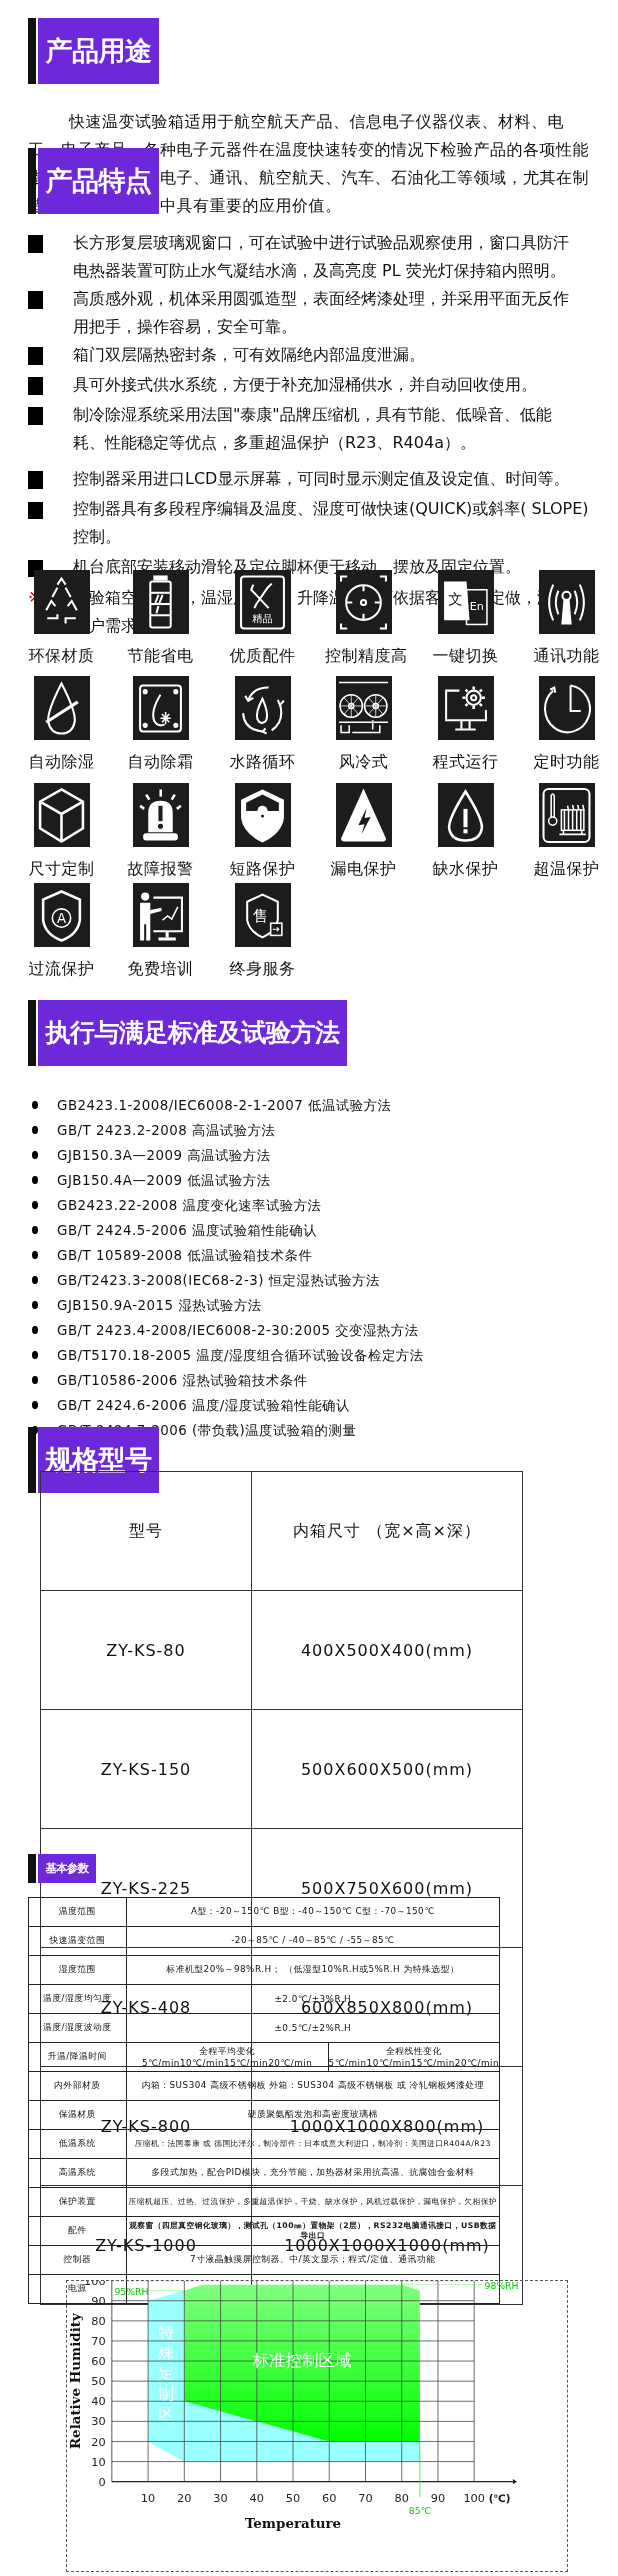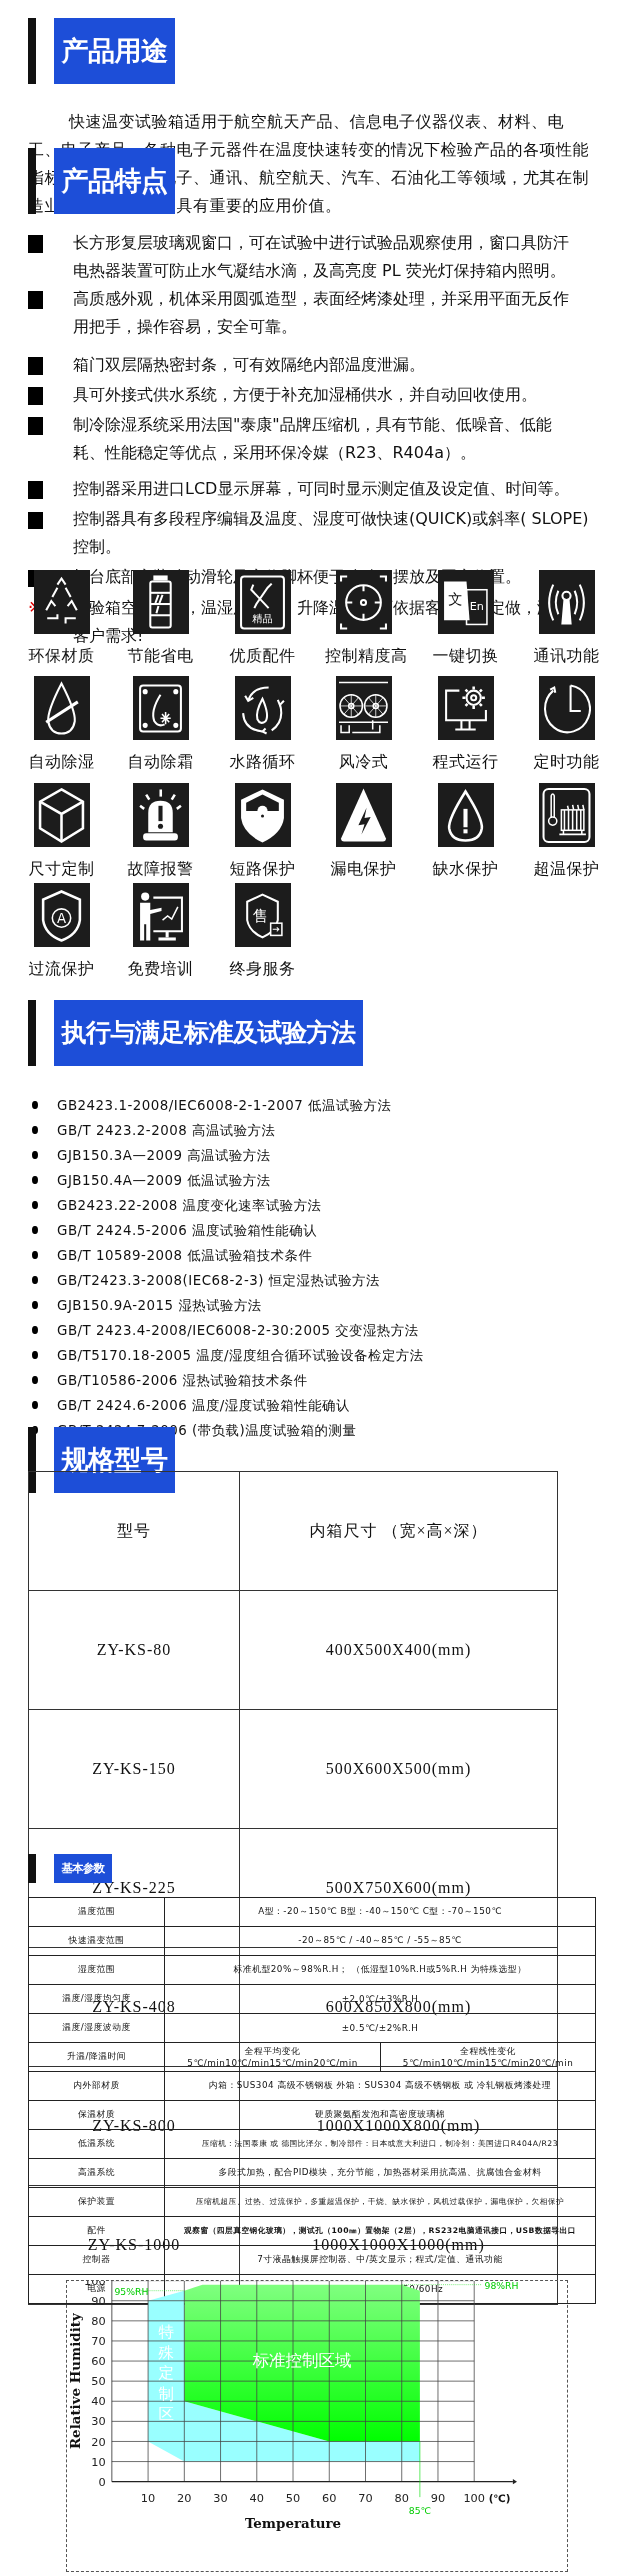--- a/index.html
+++ b/index.html
@@ -1,44 +1,44 @@
 <!DOCTYPE html>
 <html style="font-size:8.2px"><head>
 <meta charset="utf-8">
 <style>
   html, body { margin:0; padding:0; background:#fff; }
   body { width:618px; height:2900px; position:relative; overflow:hidden;
          font-family:"DejaVu Sans", "Liberation Sans", sans-serif; color:#111; }
   .abs { position:absolute; }
   .sec-head { position:absolute; left:28px; height:66px; display:flex; }
   .sec-head .bar { width:8.2px; background:#111; height:100%; }
-  .sec-head .title { margin-left:18px; background:#1d4ed8; color:#fff; font-weight:bold;
+  .sec-head .title { margin-left:2px; background:#6d28d9; color:#fff; font-weight:bold;
          font-size:27px; line-height:66px; padding:0 7.2px 0 7.2px; letter-spacing:-0.5px;
          font-family:"DejaVu Sans", sans-serif; }
   .para { position:absolute; left:28px; width:567px; font-size:16px; line-height:28px;
           letter-spacing:0.5px; }
   .para .indent { display:inline-block; width:41px; }
   .feat { position:absolute; left:28px; width:572px; font-size:16px; line-height:28px; }
   .feat .row { position:relative; padding-left:45px; }
   .feat .mark { position:absolute; left:0; top:6.2px; width:15px; height:17.5px; background:#000; }
   .feat .mark.star { background:none; color:#e00000; font-size:17.5px; top:-1px; width:auto; height:auto; line-height:28px; }
   .icon-grid { position:absolute; left:0; width:618px; }
   .icon-cell { position:absolute; width:77px; text-align:center; }
   .icon-box { width:56px; height:64px; background:#1c1c1c; margin:0 auto; position:relative;
               display:flex; align-items:center; justify-content:center; }
   .icon-box svg { width:49px; height:57px; }
   .icon-label { font-size:16px; margin-top:12.4px; white-space:nowrap; letter-spacing:0.5px; }
   .std-list { position:absolute; left:30px; font-size:13.4px; letter-spacing:0.5px; }
   .std-list .row { height:25px; line-height:25px; position:relative; padding-left:27px; white-space:nowrap; }
   .std-list .dot { position:absolute; left:2.1px; top:8.2px; width:5.7px; height:8.2px; border-radius:50%; background:#000; }
   table { border-collapse:collapse; }
-  .spec { position:absolute; left:28px; top:1471px; width:530px;font-family:Liberation Serif, serif; }
+  .spec { position:absolute; left:40px; top:1471px; width:483px; }
   .spec td { border:1px solid #333; height:116px; text-align:center; font-size:16px; letter-spacing:1px; }
   .spec td:first-child { width:208px; }
-  .params { position:absolute; left:28px; top:1897px; width:568px; }
+  .params { position:absolute; left:28px; top:1897px; width:472px; }
   .params td { border:1px solid #222; height:28px; text-align:center; font-size:8.8px; letter-spacing:0.5px; padding:0; }
   .params td.lbl { width:135px; }
   .chart-box { position:absolute; left:66px; top:2280px; width:500px; height:290px; border:0.8px dashed #555; }
 </style>
 </head>
 <body>
 
 <div class="sec-head" style="top:18px;">
   <div class="bar"></div>
   <div class="title">产品用途</div>
@@ -54,32 +54,32 @@
   <div class="row" style="margin-top:2.1px">
       <span class="mark"></span>
       <div>长方形复层玻璃观窗口，可在试验中进行试验品观察使用，窗口具防汗</div>
       <div>电热器装置可防止水气凝结水滴，及高亮度 PL 荧光灯保持箱内照明。</div>
     </div>
   <div class="row">
       <span class="mark"></span>
       <div> 高质感外观，机体采用圆弧造型，表面经烤漆处理，并采用平面无反作</div>
       <div>用把手，操作容易，安全可靠。</div>
     </div>
-  <div class="row" style="margin-top:10px">
+  <div class="row" style="margin-top:0">
       <span class="mark"></span>
       <div>箱门双层隔热密封条，可有效隔绝内部温度泄漏。</div>
     </div>
   <div class="row" style="margin-top:2.1px">
       <span class="mark"></span>
       <div>具可外接式供水系统，方便于补充加湿桶供水，并自动回收使用。</div>
     </div>
   <div class="row" style="margin-top:2.1px">
       <span class="mark"></span>
       <div>制冷除湿系统采用法国"泰康"品牌压缩机，具有节能、低噪音、低能</div>
-      <div>耗、性能稳定等优点，采用环保冷媒（R23、R404a）。</div>
+      <div>耗、性能稳定等优点，多重超温保护（R23、R404a）。</div>
     </div>
   <div class="row" style="margin-top:8px">
       <span class="mark"></span>
       <div>控制器采用进口LCD显示屏幕，可同时显示测定值及设定值、时间等。</div>
     </div>
   <div class="row" style="margin-top:2.1px">
       <span class="mark"></span>
       <div>控制器具有多段程序编辑及温度、湿度可做快速(QUICK)或斜率( SLOPE)</div>
       <div>控制。</div>
     </div>

